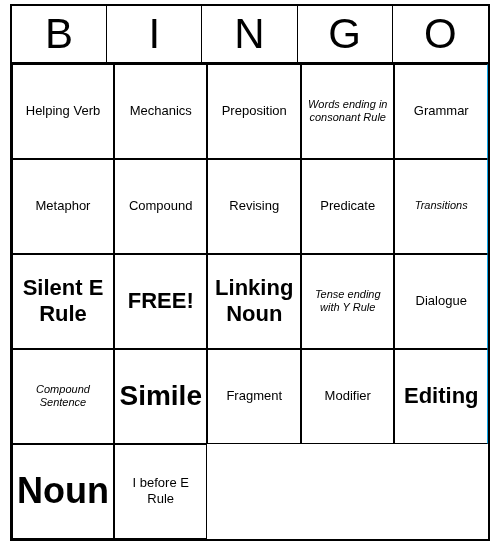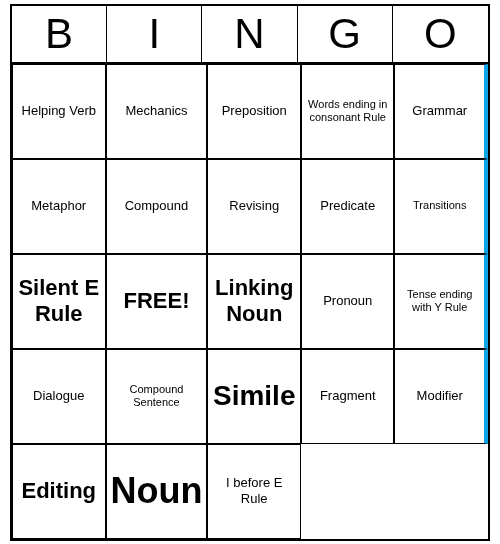--- a/index.html
+++ b/index.html
@@ -53,29 +53,30 @@
       display: flex;
       align-items: center;
       justify-content: center;
       text-align: center;
       height: 95px;
       padding: 4px;
       line-height: 1.2;
     }
 
     .bingo-cell:nth-child(5n) {
-      border-right: 4px solid #0ea5e9;
+      border-right: 1px solid #0ea5e9;
     }
 
     .bingo-cell span {
       display: block;
     }
 
     .font-small {
       font-size: 11px;
+      font-style: italic;
     }
 
     .font-normal {
       font-size: 13px;
     }
 
     .font-large {
       font-size: 22px;
       font-weight: bold;
     }
@@ -135,23 +136,20 @@
       <div class="bingo-cell">
         <span class="font-large">Silent E Rule</span>
       </div>
       <div class="bingo-cell">
         <span class="font-large">FREE!</span>
       </div>
       <div class="bingo-cell">
         <span class="font-large">Linking Noun</span>
       </div>
       <div class="bingo-cell">
-        <span class="font-normal">Pronoun</span>
-      </div>
-      <div class="bingo-cell">
         <span class="font-small">Tense ending with Y Rule</span>
       </div>
       <div class="bingo-cell">
         <span class="font-normal">Dialogue</span>
       </div>
       <div class="bingo-cell">
         <span class="font-small">Compound Sentence</span>
       </div>
       <div class="bingo-cell">
         <span class="font-xlarge">Simile</span>

